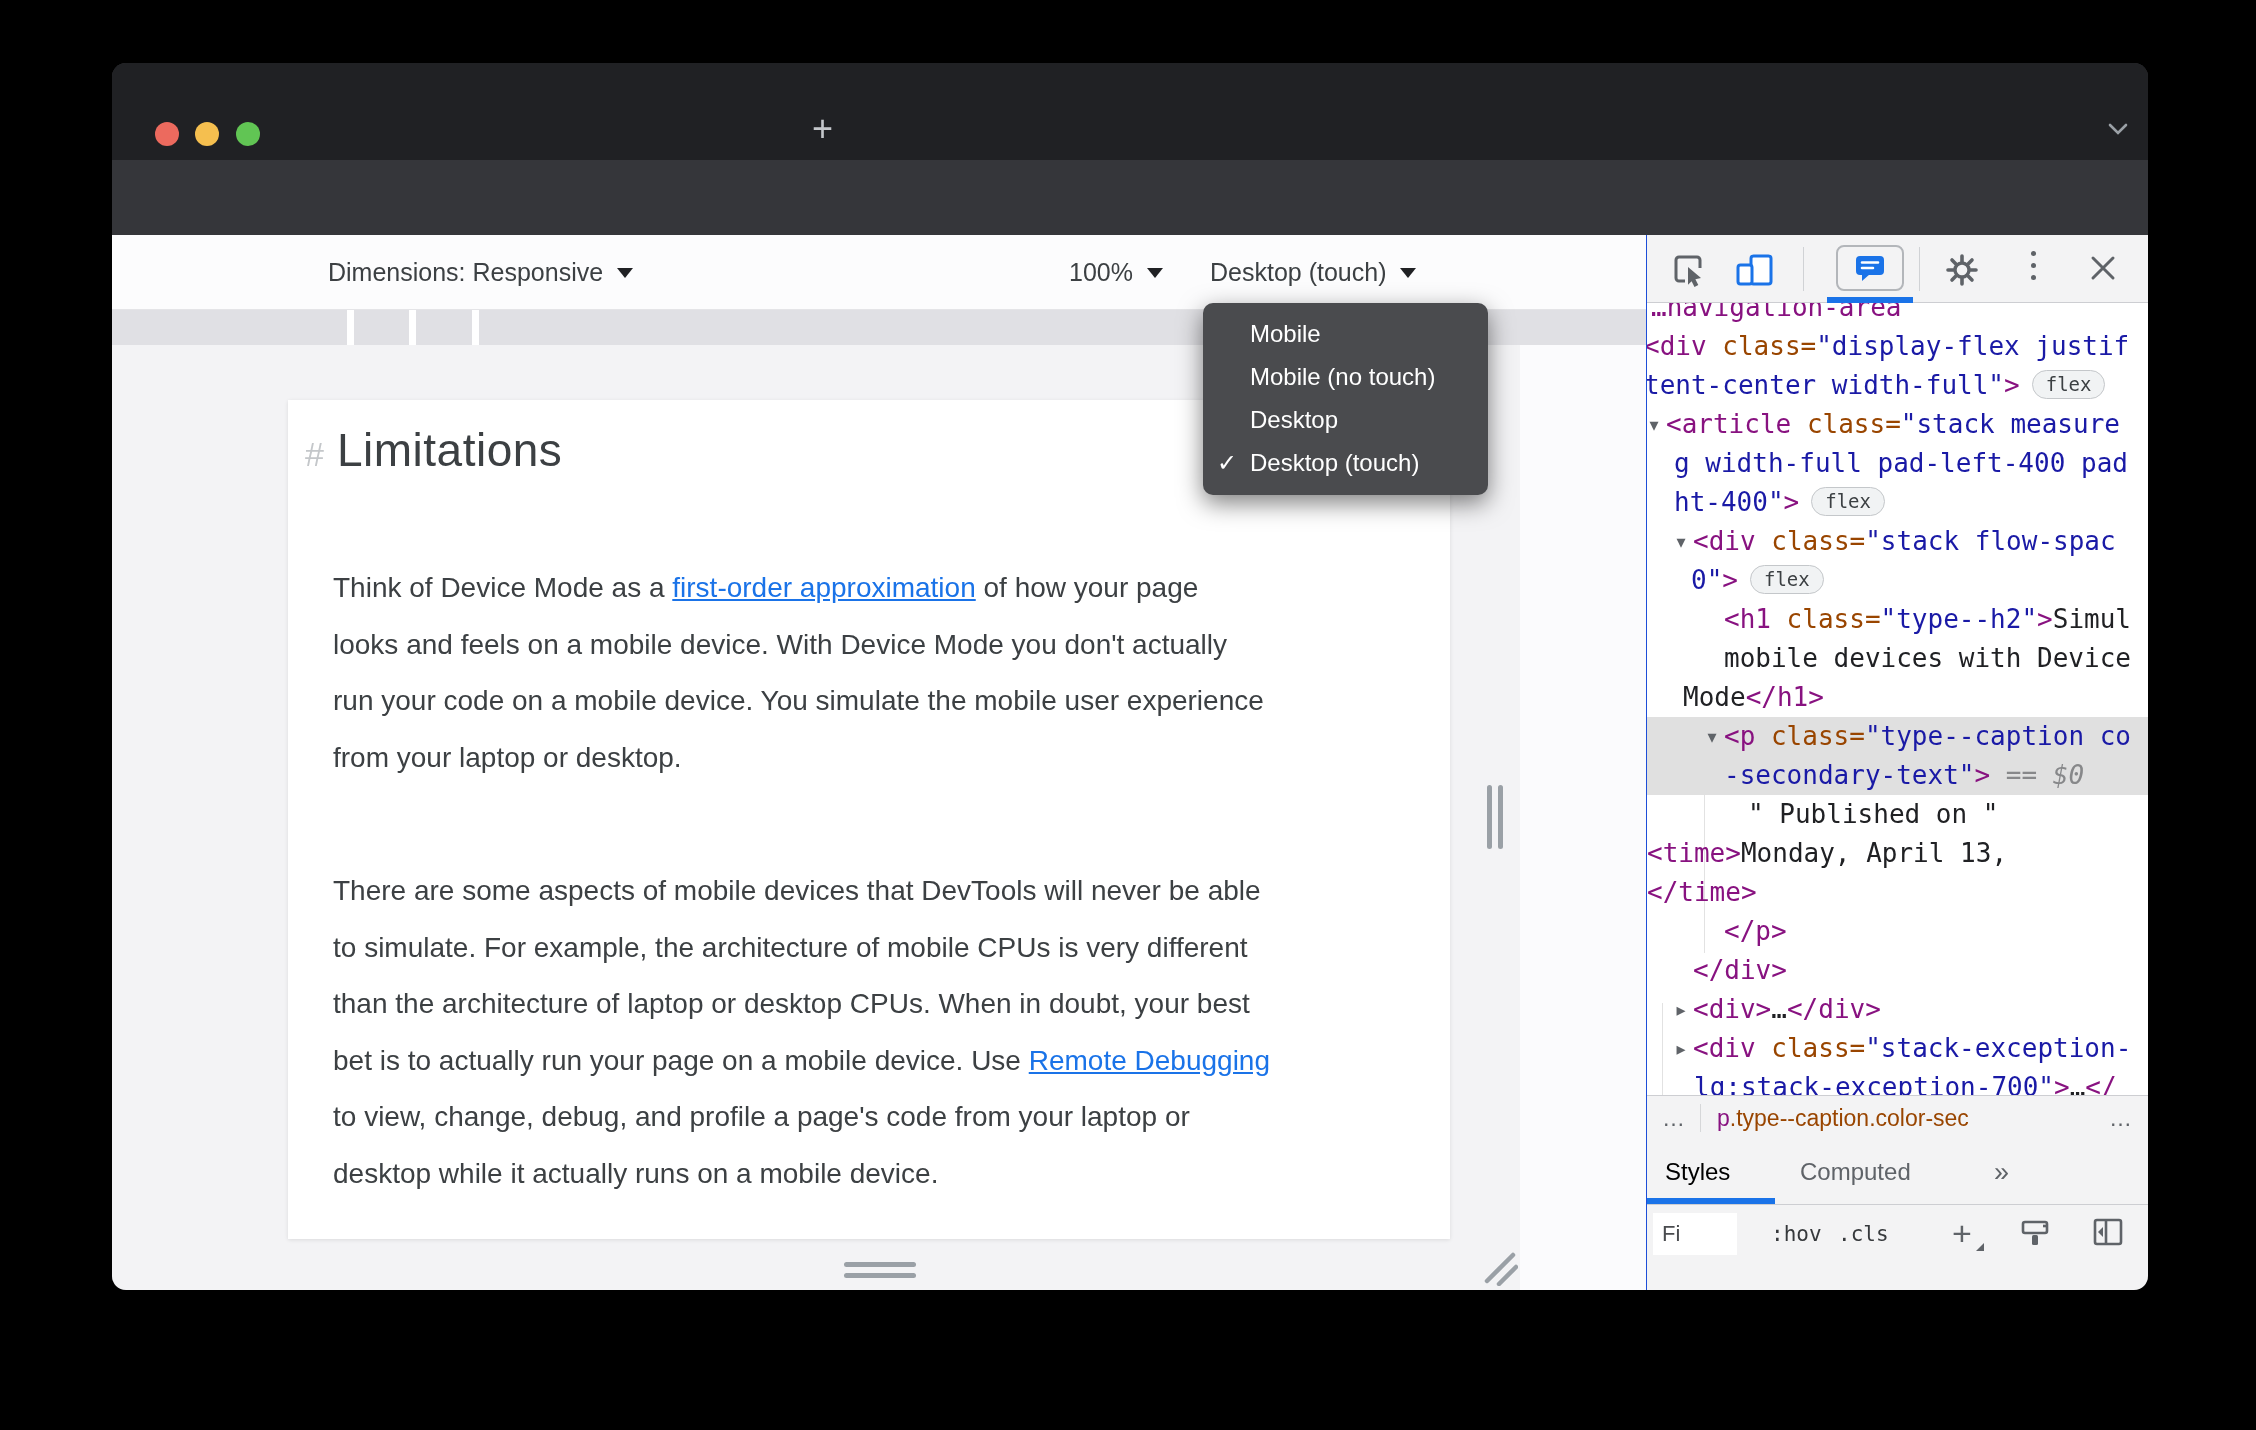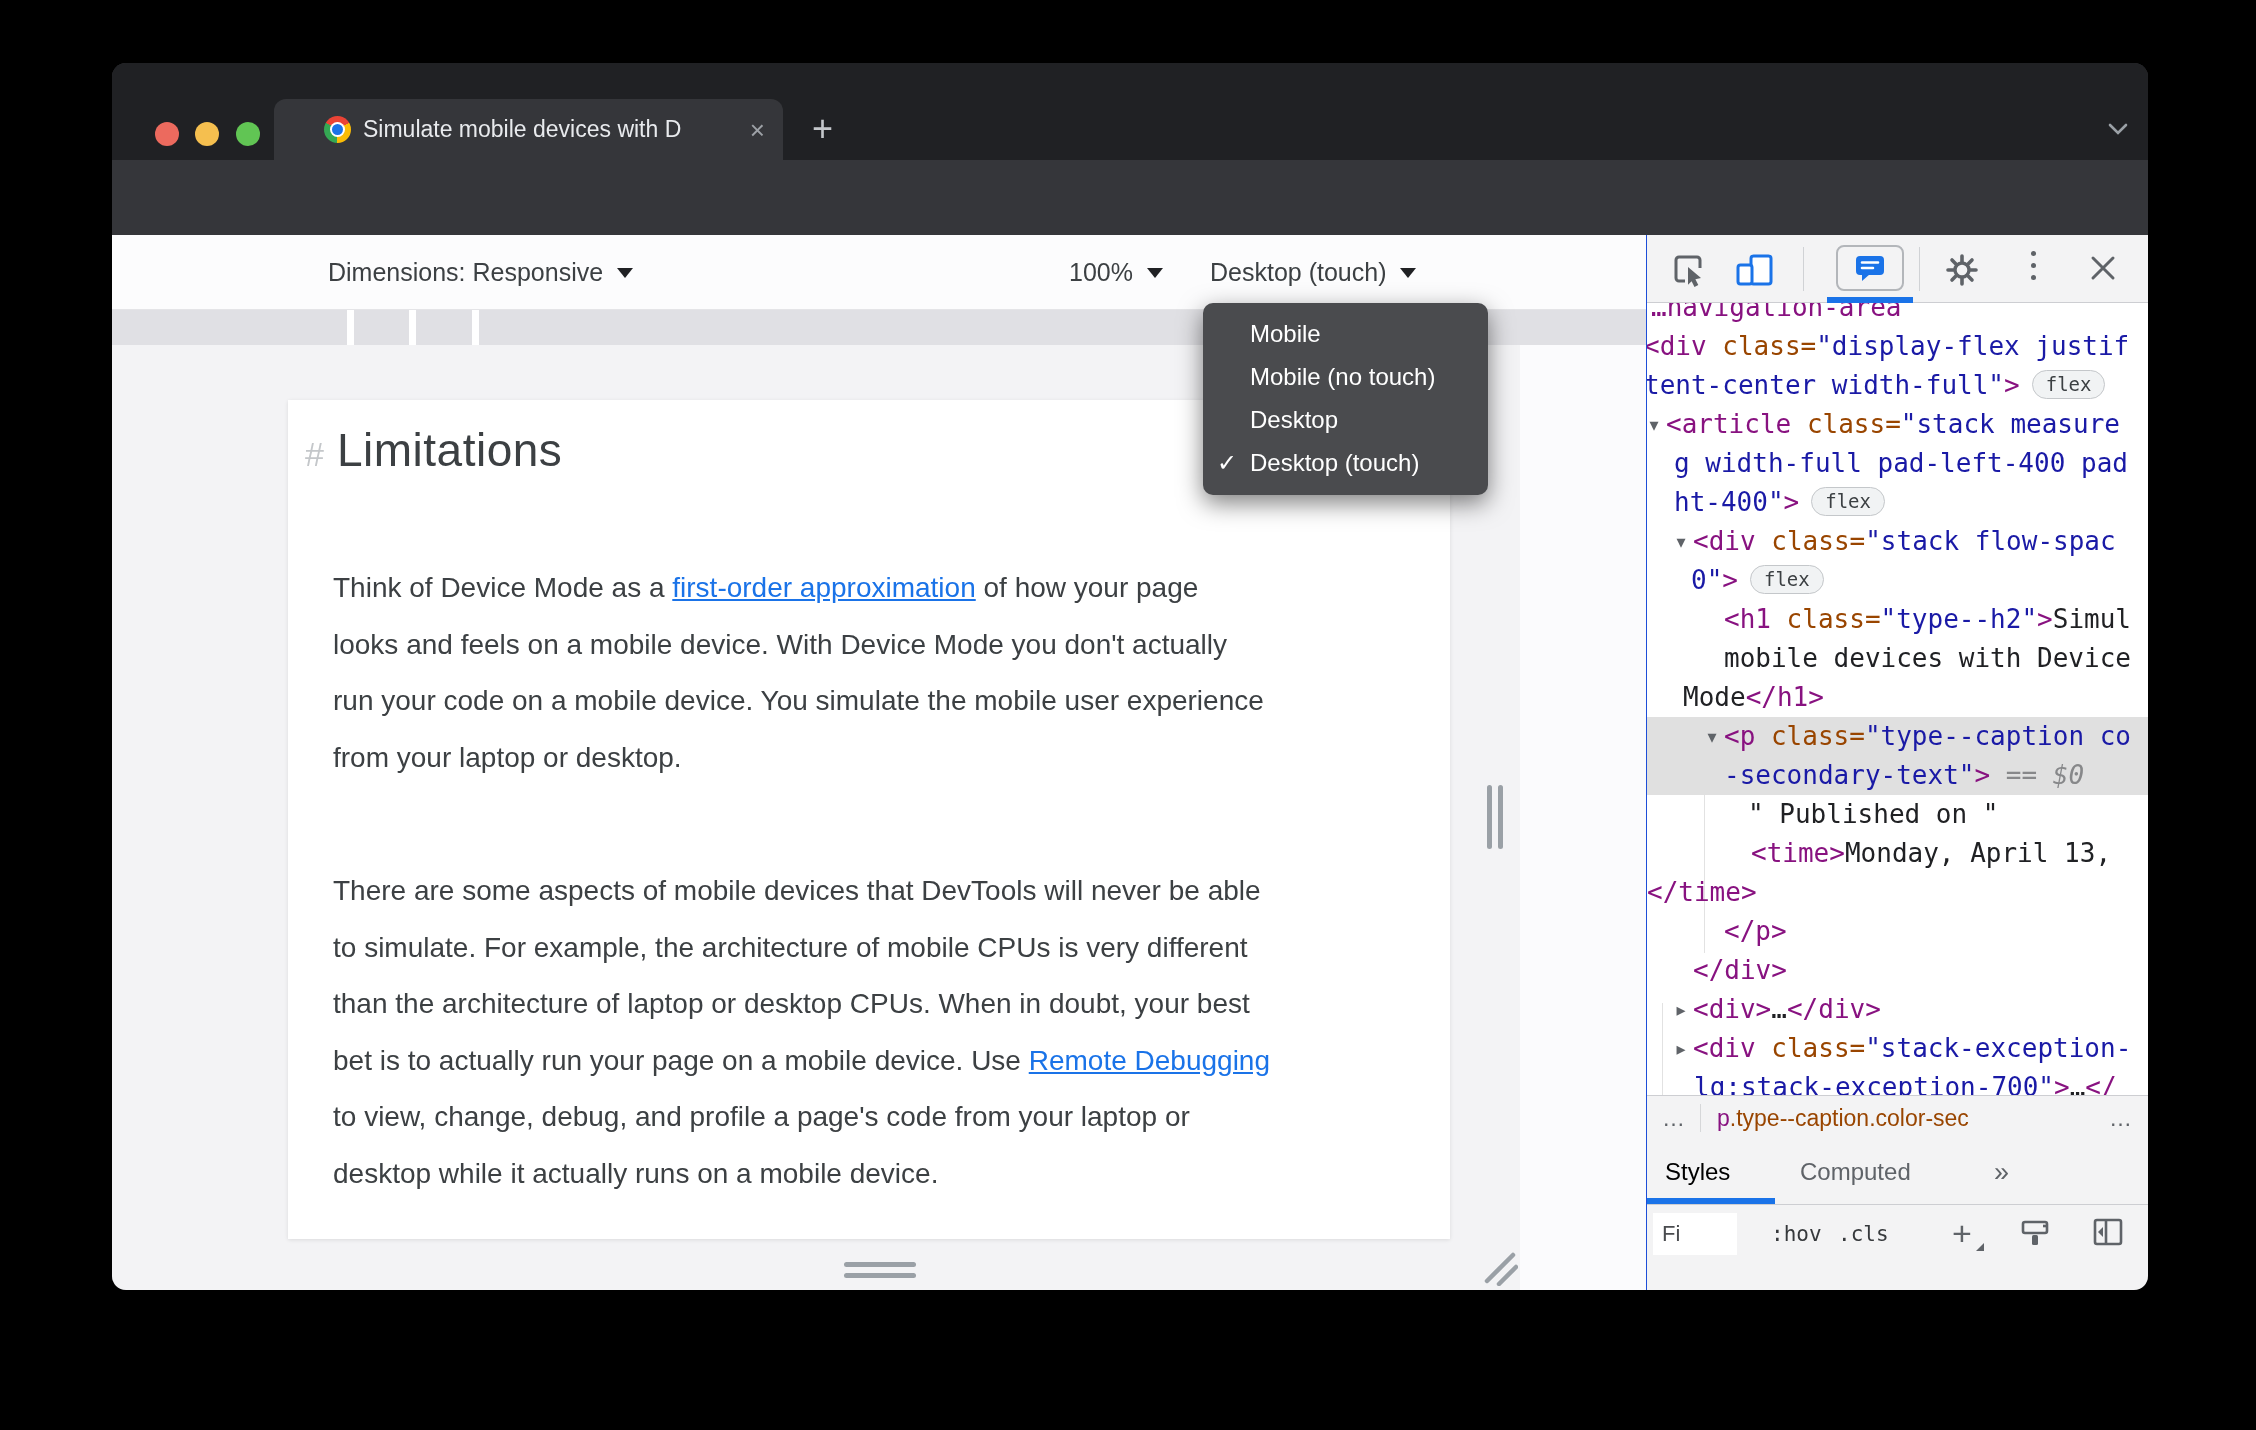--- a/index.html
+++ b/index.html
@@ -139,25 +139,20 @@
 </style>
 </head>
 <body>
 
 <div class="window">
 
   <div class="titlebar">
     <span class="traffic t-red"></span>
     <span class="traffic t-yellow"></span>
     <span class="traffic t-green"></span>
-    <div class="tab">
-      <span class="favicon"></span>
-      <span class="tab-title">Simulate mobile devices with D</span>
-      <span class="tab-close">×</span>
-    </div>
     <span class="newtab">+</span>
     <span class="win-chevron">
       <svg width="22" height="14" viewBox="0 0 22 14">
           <polyline points="3,3 11,11 19,3" fill="none" stroke="#9aa0a6" stroke-width="2.6" stroke-linecap="round"></polyline>
         </svg>
     </span>
   </div>
 
   <div class="btoolbar">
     <span class="nav-ic" style="left:30px;">
@@ -341,21 +336,21 @@
         <div class="cl" style="top: 141px;"><span class="ct" style="margin-left: 27px;"><span class="tk-val">g width-full pad-left-400 pad</span></span></div>
         <div class="cl" style="top: 180px;"><span class="ct" style="margin-left: 27px;"><span class="tk-val">ht-400"</span><span class="tk-tag">&gt;</span><span class="badge">flex</span></span></div>
         <div class="cl" style="top: 219px;"><span class="ct" style="margin-left: 46px;"><span class="tk-tag">&lt;div</span><span class="tk-attr"> class=</span><span class="tk-val">"stack flow-spac</span></span><span class="cl-arrow" style="left: 23px;">▾</span></div>
         <div class="cl" style="top: 258px;"><span class="ct" style="margin-left: 44px;"><span class="tk-val">0"</span><span class="tk-tag">&gt;</span><span class="badge">flex</span></span></div>
         <div class="cl" style="top: 297px;"><span class="ct" style="margin-left: 77px;"><span class="tk-tag">&lt;h1</span><span class="tk-attr"> class=</span><span class="tk-val">"type--h2"</span><span class="tk-tag">&gt;</span><span class="tk-txt">Simul</span></span></div>
         <div class="cl" style="top: 336px;"><span class="ct" style="margin-left: 77px;"><span class="tk-txt">mobile devices with Device</span></span></div>
         <div class="cl" style="top: 375px;"><span class="ct" style="margin-left: 36px;"><span class="tk-txt">Mode</span><span class="tk-tag">&lt;/h1&gt;</span></span></div>
         <div class="cl sel" style="top: 414px;"><span class="ct" style="margin-left: 77px;"><span class="tk-tag">&lt;p</span><span class="tk-attr"> class=</span><span class="tk-val">"type--caption co</span></span><span class="cl-arrow" style="left: 54px;">▾</span></div>
         <div class="cl sel" style="top: 453px;"><span class="ct" style="margin-left: 77px;"><span class="tk-val">-secondary-text"</span><span class="tk-tag">&gt;</span><span class="tk-meta"> == </span><span class="tk-metai">$0</span></span></div>
         <div class="cl" style="top: 492px;"><span class="ct" style="margin-left: 101px;"><span class="tk-txt">" Published on "</span></span></div>
-        <div class="cl" style="top: 531px;"><span class="ct" style="margin-left: 104px;"><span class="tk-tag">&lt;time&gt;</span><span class="tk-txt">Monday, April 13,</span></span></div>
+        <div class="cl" style="top: 531px;"><span class="ct" style=""><span class="tk-tag">&lt;time&gt;</span><span class="tk-txt">Monday, April 13,</span></span></div>
         <div class="cl" style="top: 570px;"><span class="ct" style=""><span class="tk-tag">&lt;/time&gt;</span></span></div>
         <div class="cl" style="top: 609px;"><span class="ct" style="margin-left: 77px;"><span class="tk-tag">&lt;/p&gt;</span></span></div>
         <div class="cl" style="top: 648px;"><span class="ct" style="margin-left: 46px;"><span class="tk-tag">&lt;/div&gt;</span></span></div>
         <div class="cl" style="top: 687px;"><span class="ct" style="margin-left: 46px;"><span class="tk-tag">&lt;div&gt;</span><span class="tk-txt">…</span><span class="tk-tag">&lt;/div&gt;</span></span><span class="cl-arrow" style="left: 23px;">▸</span></div>
         <div class="cl" style="top: 726px;"><span class="ct" style="margin-left: 46px;"><span class="tk-tag">&lt;div</span><span class="tk-attr"> class=</span><span class="tk-val">"stack-exception-</span></span><span class="cl-arrow" style="left: 23px;">▸</span></div>
         <div class="cl" style="top: 765px;"><span class="ct" style="margin-left: 47px;"><span class="tk-val">lg:stack-exception-700"</span><span class="tk-tag">&gt;</span><span class="tk-txt">…</span><span class="tk-tag">&lt;/</span></span></div>
       </div>
 
     <div class="dt-crumbs">
       <span class="crumb-more">…</span>

